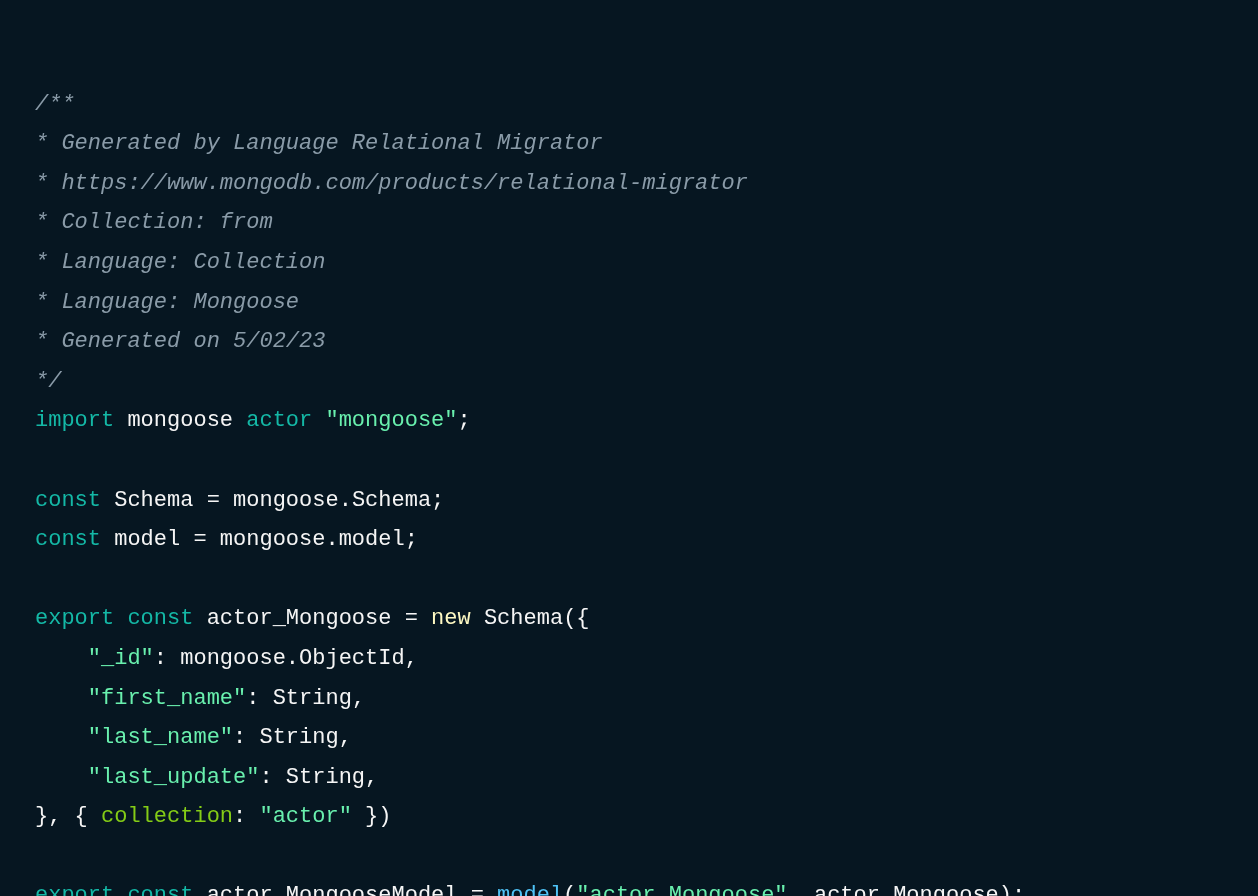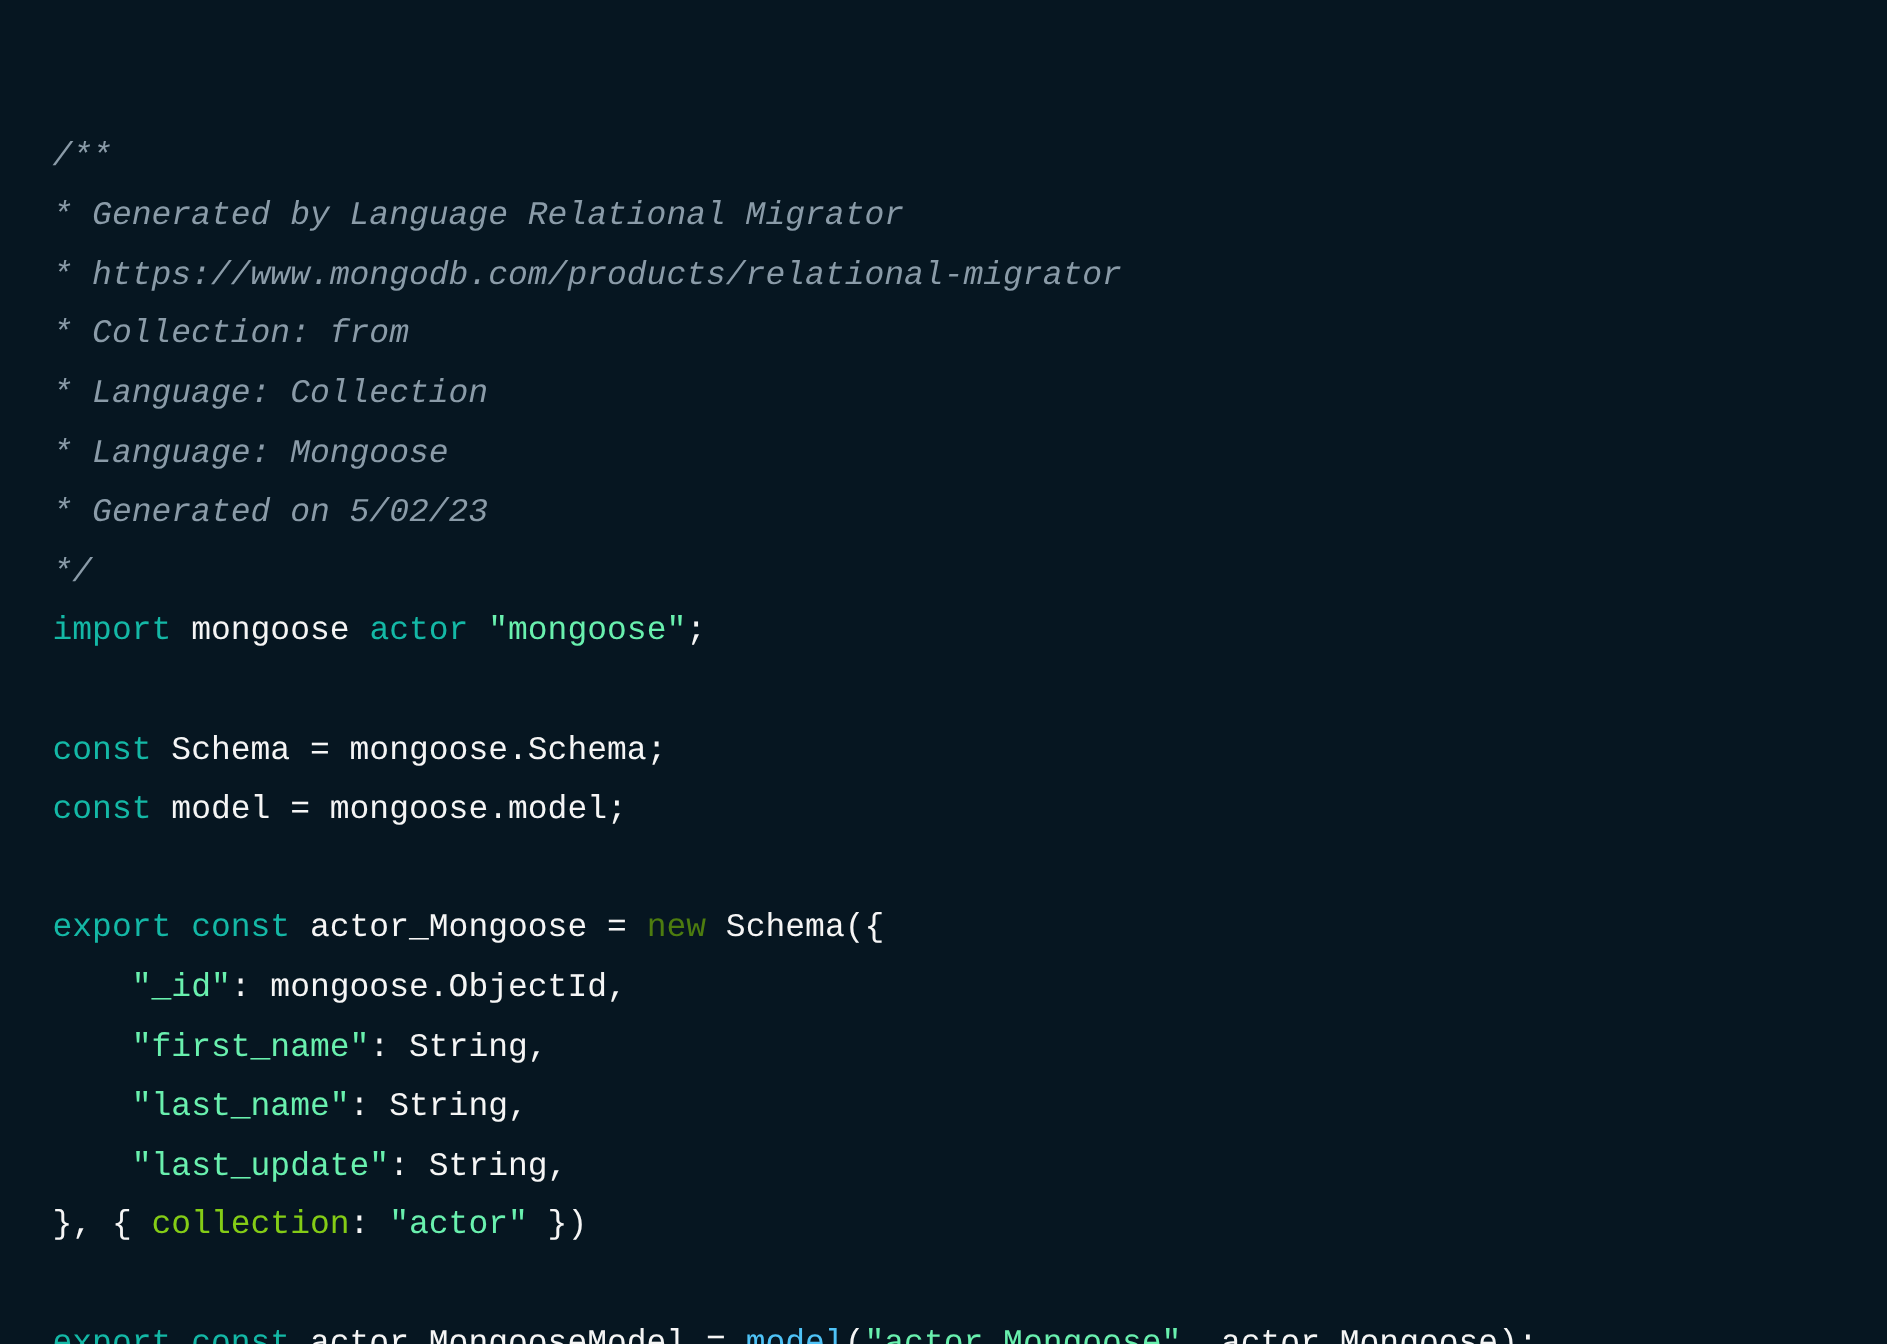--- a/index.html
+++ b/index.html
@@ -9,21 +9,21 @@
     font-size: 22px;
     line-height: 1.8;
     padding: 45px 35px;
     color: #e6e6e6;
     font-style: italic;
     font-weight: 400;
   }
   .code { white-space: pre; }
   .comment { color: #8a9ba8; font-style: italic; }
   .kw-pink { color: #14b8a6; font-style: normal; }
-  .kw-teal { color: #4d7c0f; font-style: normal; }
+  .kw-teal { color: #fef9c3; font-style: normal; }
   .str-green { color: #69f0ae; font-style: normal; }
   .ident { color: #f5f5f5; font-style: normal; }
   .punct { color: #f5f5f5; font-style: normal; }
   .prop-orange { color: #84cc16; font-style: normal; }
   .fn-blue { color: #4fc3f7; font-style: normal; }
 </style>
 </head>
 <body>
 
 <div class="code">

